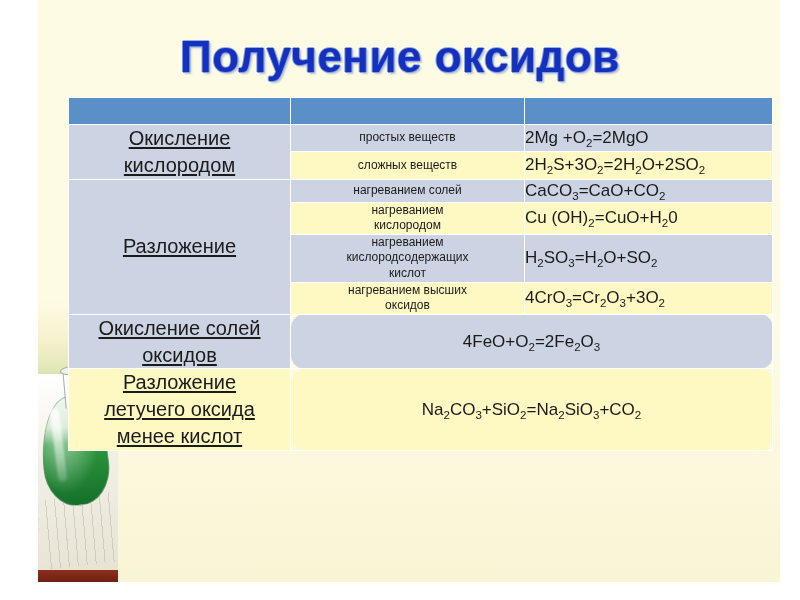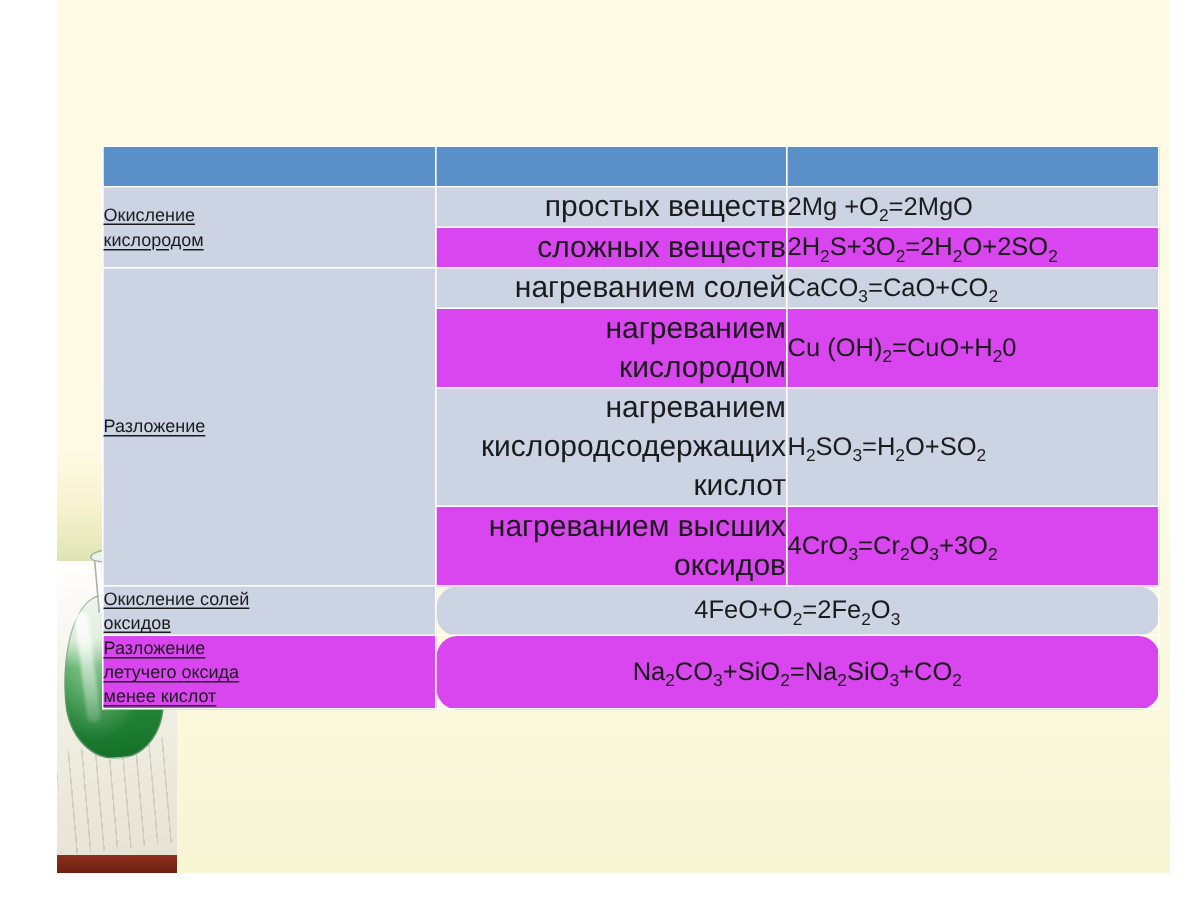--- a/index.html
+++ b/index.html
@@ -144,32 +144,33 @@
   }
 
   .hdr td { background: #5b8fc7; height: 26px; }
 
   
   col.c1 { width: 222px; }
   col.c2 { width: 234px; }
   col.c3 { width: 248px; }
 
   .band-a { background: #ccd4e4; }   
-  .band-b { background: #d946ef; }   
+  .band-b { background: #fef9c3; }   
 
   .cat {
-    font-size: 12px;
+    text-align: center;
+    font-size: 20px;
     line-height: 1.34;
     padding: 4px 8px;
   }
   .cat u { text-decoration: underline; text-underline-offset: 2px; }
 
   .mid {
-    text-align: right;
-    font-size: 20px;
+    text-align: center;
+    font-size: 12px;
     line-height: 1.3;
     padding: 5px 9px;
   }
 
   .eq {
     text-align: left;
     font-size: 17px;
     line-height: 1.3;
     padding: 5px 9px;
     white-space: nowrap;
@@ -198,20 +199,21 @@
     <div class="book"></div>
     <div class="paper"></div>
     <div class="paper-lines"></div>
     <div class="flask-body"></div>
     <div class="flask-neck"></div>
     <div class="flask-lip"></div>
     <div class="flask-shine"></div>
     <div class="base-bar"></div>
   </div>
 
+  <div id="title">Получение оксидов</div>
 
   <div id="tbl-wrap">
     <table class="grid">
       <colgroup>
         <col class="c1">
           <col class="c2">
           <col class="c3">
       </colgroup>
       <tbody>
 

